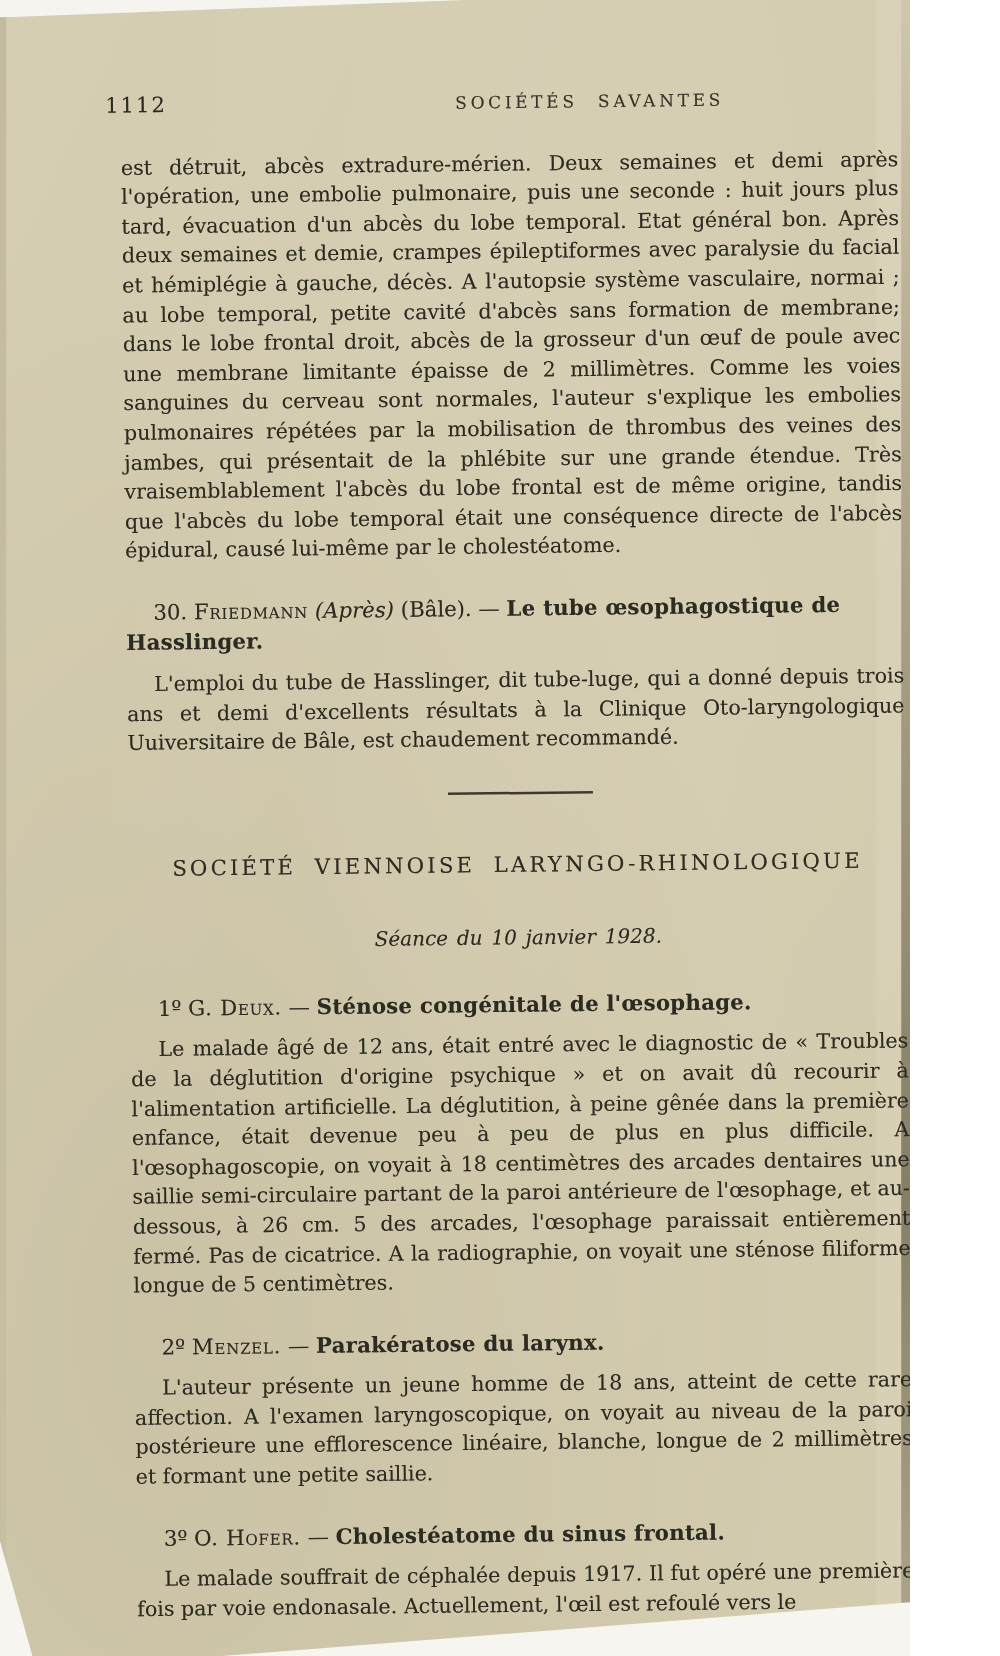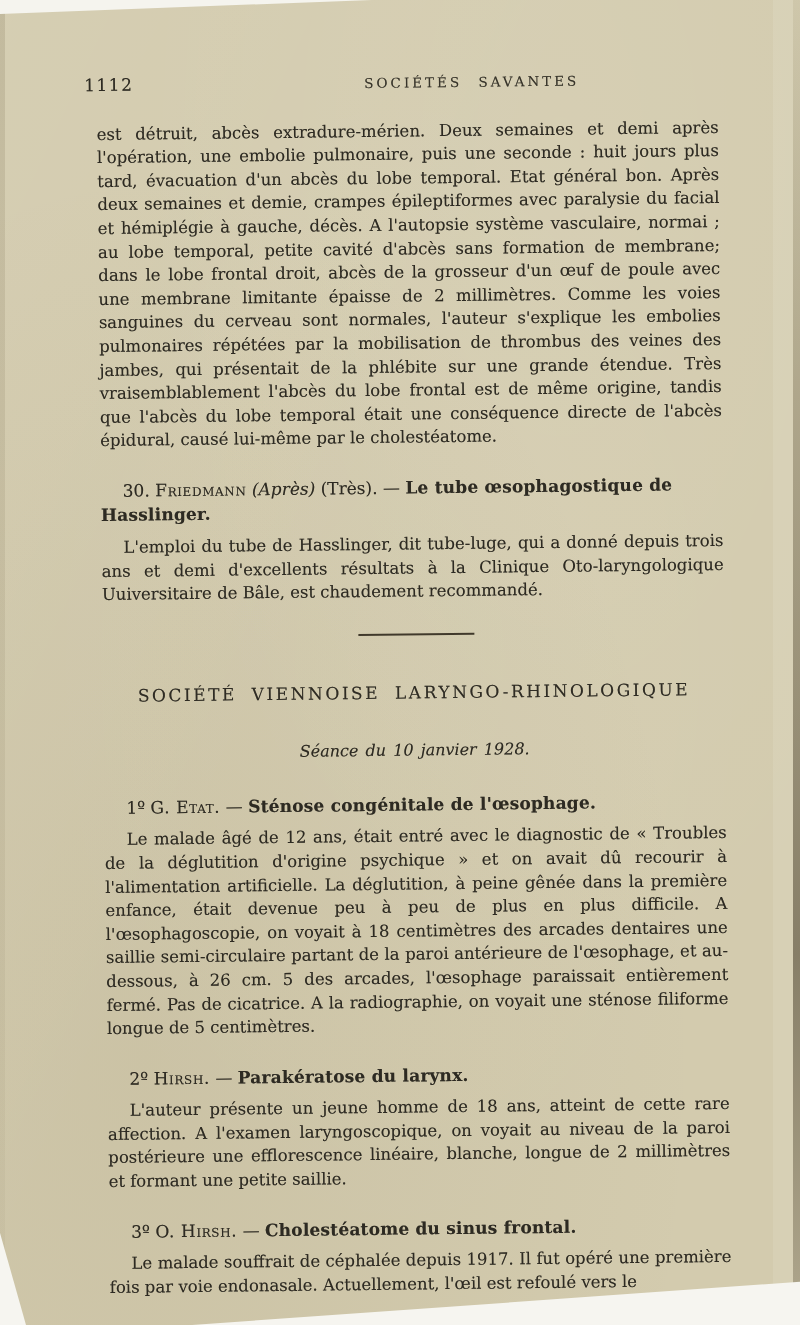--- a/index.html
+++ b/index.html
@@ -1,20 +1,20 @@
 <!DOCTYPE html>
 <html lang="fr"><head>
 <meta charset="utf-8">
 <style>
   html, body { margin: 0; padding: 0; }
   body { width: 800px; height: 1325px; overflow: hidden; }
 
   .scan {
     position: relative;
-    width: 800px;
+    width: 728px;
     height: 1325px;
     background: #f5f4ee;
     overflow: hidden;
     font-family: "DejaVu Serif", serif;
   }
 
   
   .paper {
     position: absolute;
     inset: 0;
@@ -147,51 +147,51 @@
       <span class="page-number">1112</span>
       <span class="running-title">SOCIÉTÉS SAVANTES</span>
     </div>
 
     <p class="p noindent">est détruit, abcès extradure-mérien. Deux semaines et demi après l'opération, une embolie pulmonaire, puis une seconde : huit jours plus tard, évacuation d'un abcès du lobe temporal. Etat général bon. Après deux semaines et demie, crampes épileptiformes avec paralysie du facial et hémiplégie à gauche, décès. A l'autopsie système vasculaire, normai ; au lobe temporal, petite cavité d'abcès sans formation de membrane; dans le lobe frontal droit, abcès de la grosseur d'un œuf de poule avec une membrane limitante épaisse de 2 millimètres. Comme les voies sanguines du cerveau sont normales, l'auteur s'explique les embolies pulmonaires répétées par la mobilisation de thrombus des veines des jambes, qui présentait de la phlébite sur une grande étendue. Très vraisemblablement l'abcès du lobe frontal est de même origine, tandis que l'abcès du lobe temporal était une conséquence directe de l'abcès épidural, causé lui-même par le cholestéatome.</p>
 
     <p class="comm-head">
       <span>30.</span>
       <span class="sc">Friedmann</span>
       <i>(Après)</i>
-      <span>(Très).</span>
+      <span>(Bâle).</span>
       <span>—</span>
       <span class="comm-title">Le tube œsophagostique de Hasslinger.</span>
     </p>
     <p class="p after-head">L'emploi du tube de Hasslinger, dit tube-luge, qui a donné depuis trois ans et demi d'excellents résultats à la Clinique Oto-laryngologique Uuiversitaire de Bâle, est chaudement recommandé.</p>
 
     <div class="divider"></div>
 
     <p class="p society-heading">SOCIÉTÉ VIENNOISE LARYNGO-RHINOLOGIQUE</p>
 
     <p class="seance">Séance du 10 janvier 1928.</p>
 
     <p class="comm-head" style="margin-top:30px">
       <span>1º</span>
-      <span class="sc">G. Etat.</span>
+      <span class="sc">G. Deux.</span>
       <span>—</span>
       <span class="comm-title">Sténose congénitale de l'œsophage.</span>
     </p>
     <p class="p after-head">Le malade âgé de 12 ans, était entré avec le diagnostic de « Troubles de la déglutition d'origine psychique » et on avait dû recourir à l'alimentation artificielle. La déglutition, à peine gênée dans la première enfance, était devenue peu à peu de plus en plus difficile. A l'œsophagoscopie, on voyait à 18 centimètres des arcades dentaires une saillie semi-circulaire partant de la paroi antérieure de l'œsophage, et au-dessous, à 26 cm. 5 des arcades, l'œsophage paraissait entièrement fermé. Pas de cicatrice. A la radiographie, on voyait une sténose filiforme longue de 5 centimètres.</p>
 
     <p class="comm-head">
       <span>2º</span>
-      <span class="sc">Hirsh.</span>
+      <span class="sc">Menzel.</span>
       <span>—</span>
       <span class="comm-title">Parakératose du larynx.</span>
     </p>
     <p class="p after-head">L'auteur présente un jeune homme de 18 ans, atteint de cette rare affection. A l'examen laryngoscopique, on voyait au niveau de la paroi postérieure une efflorescence linéaire, blanche, longue de 2 millimètres et formant une petite saillie.</p>
 
     <p class="comm-head">
       <span>3º</span>
-      <span class="sc">O. Hirsh.</span>
+      <span class="sc">O. Hofer.</span>
       <span>—</span>
       <span class="comm-title">Cholestéatome du sinus frontal.</span>
     </p>
     <p class="p after-head">Le malade souffrait de céphalée depuis 1917. Il fut opéré une première fois par voie endonasale. Actuellement, l'œil est refoulé vers le</p>
 
   </div>
 
   <div class="edge-top-left"></div>
   <div class="edge-bottom"></div>
   <div class="edge-bottom-left"></div>

